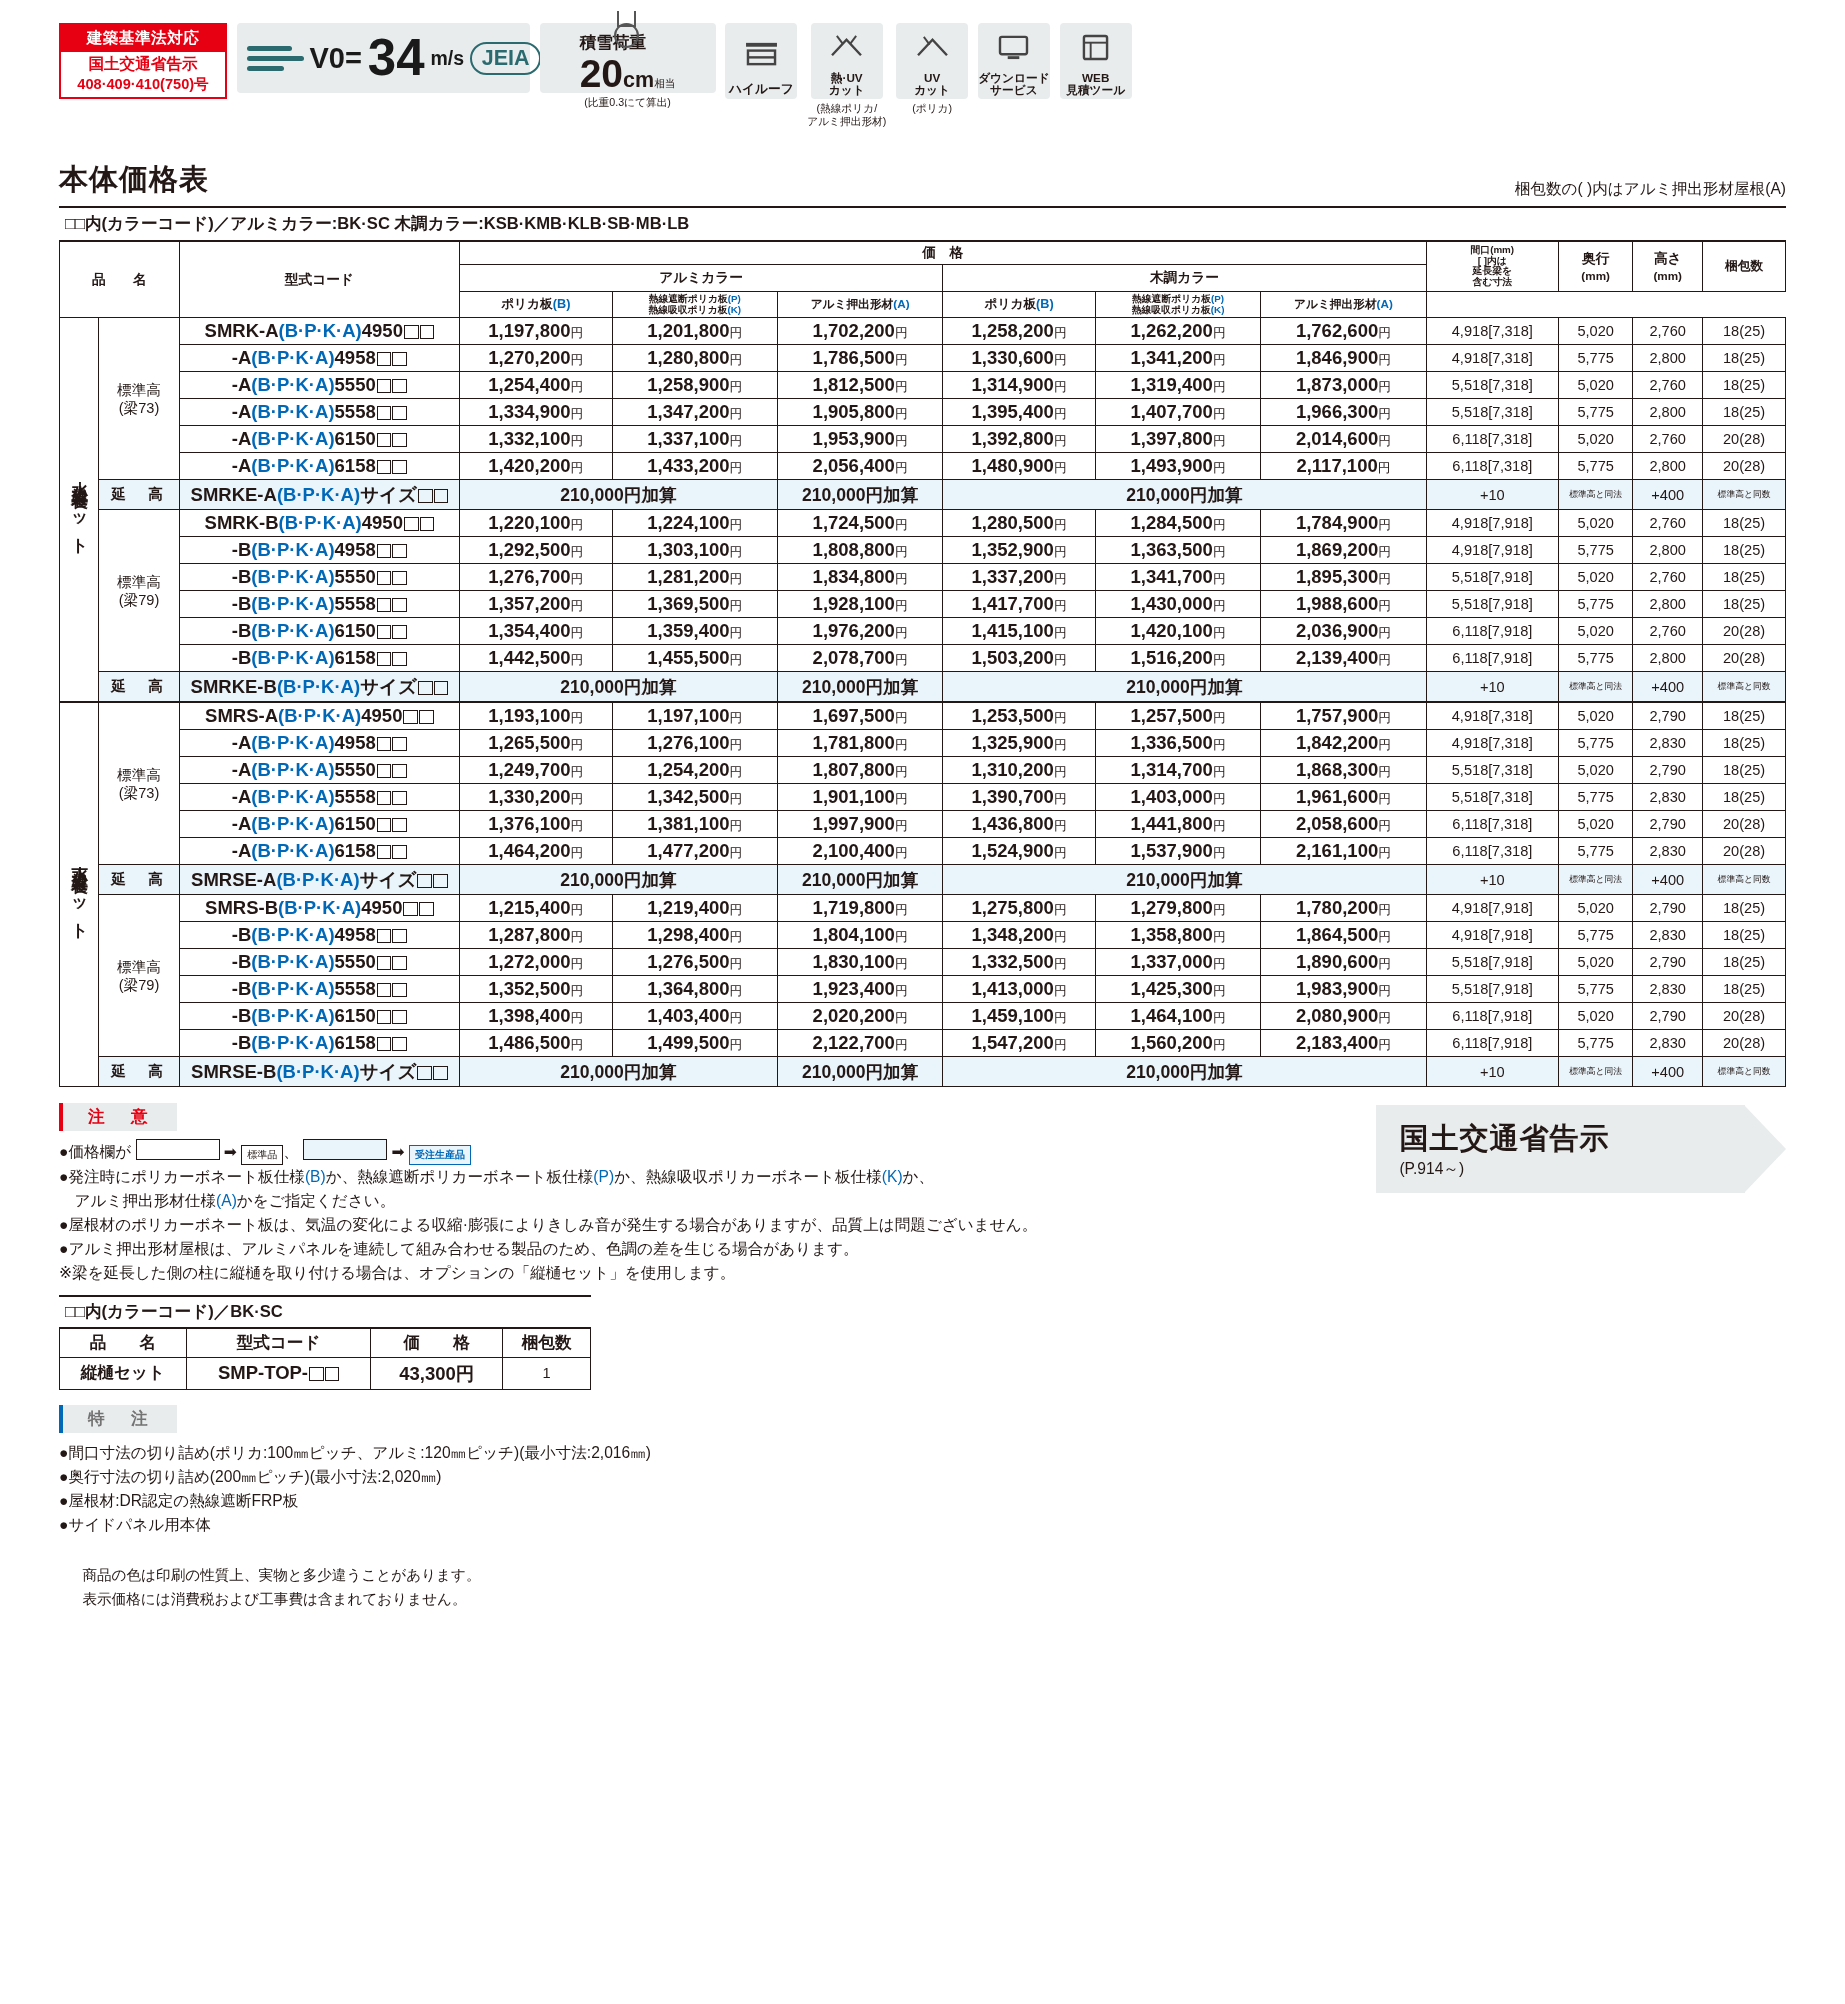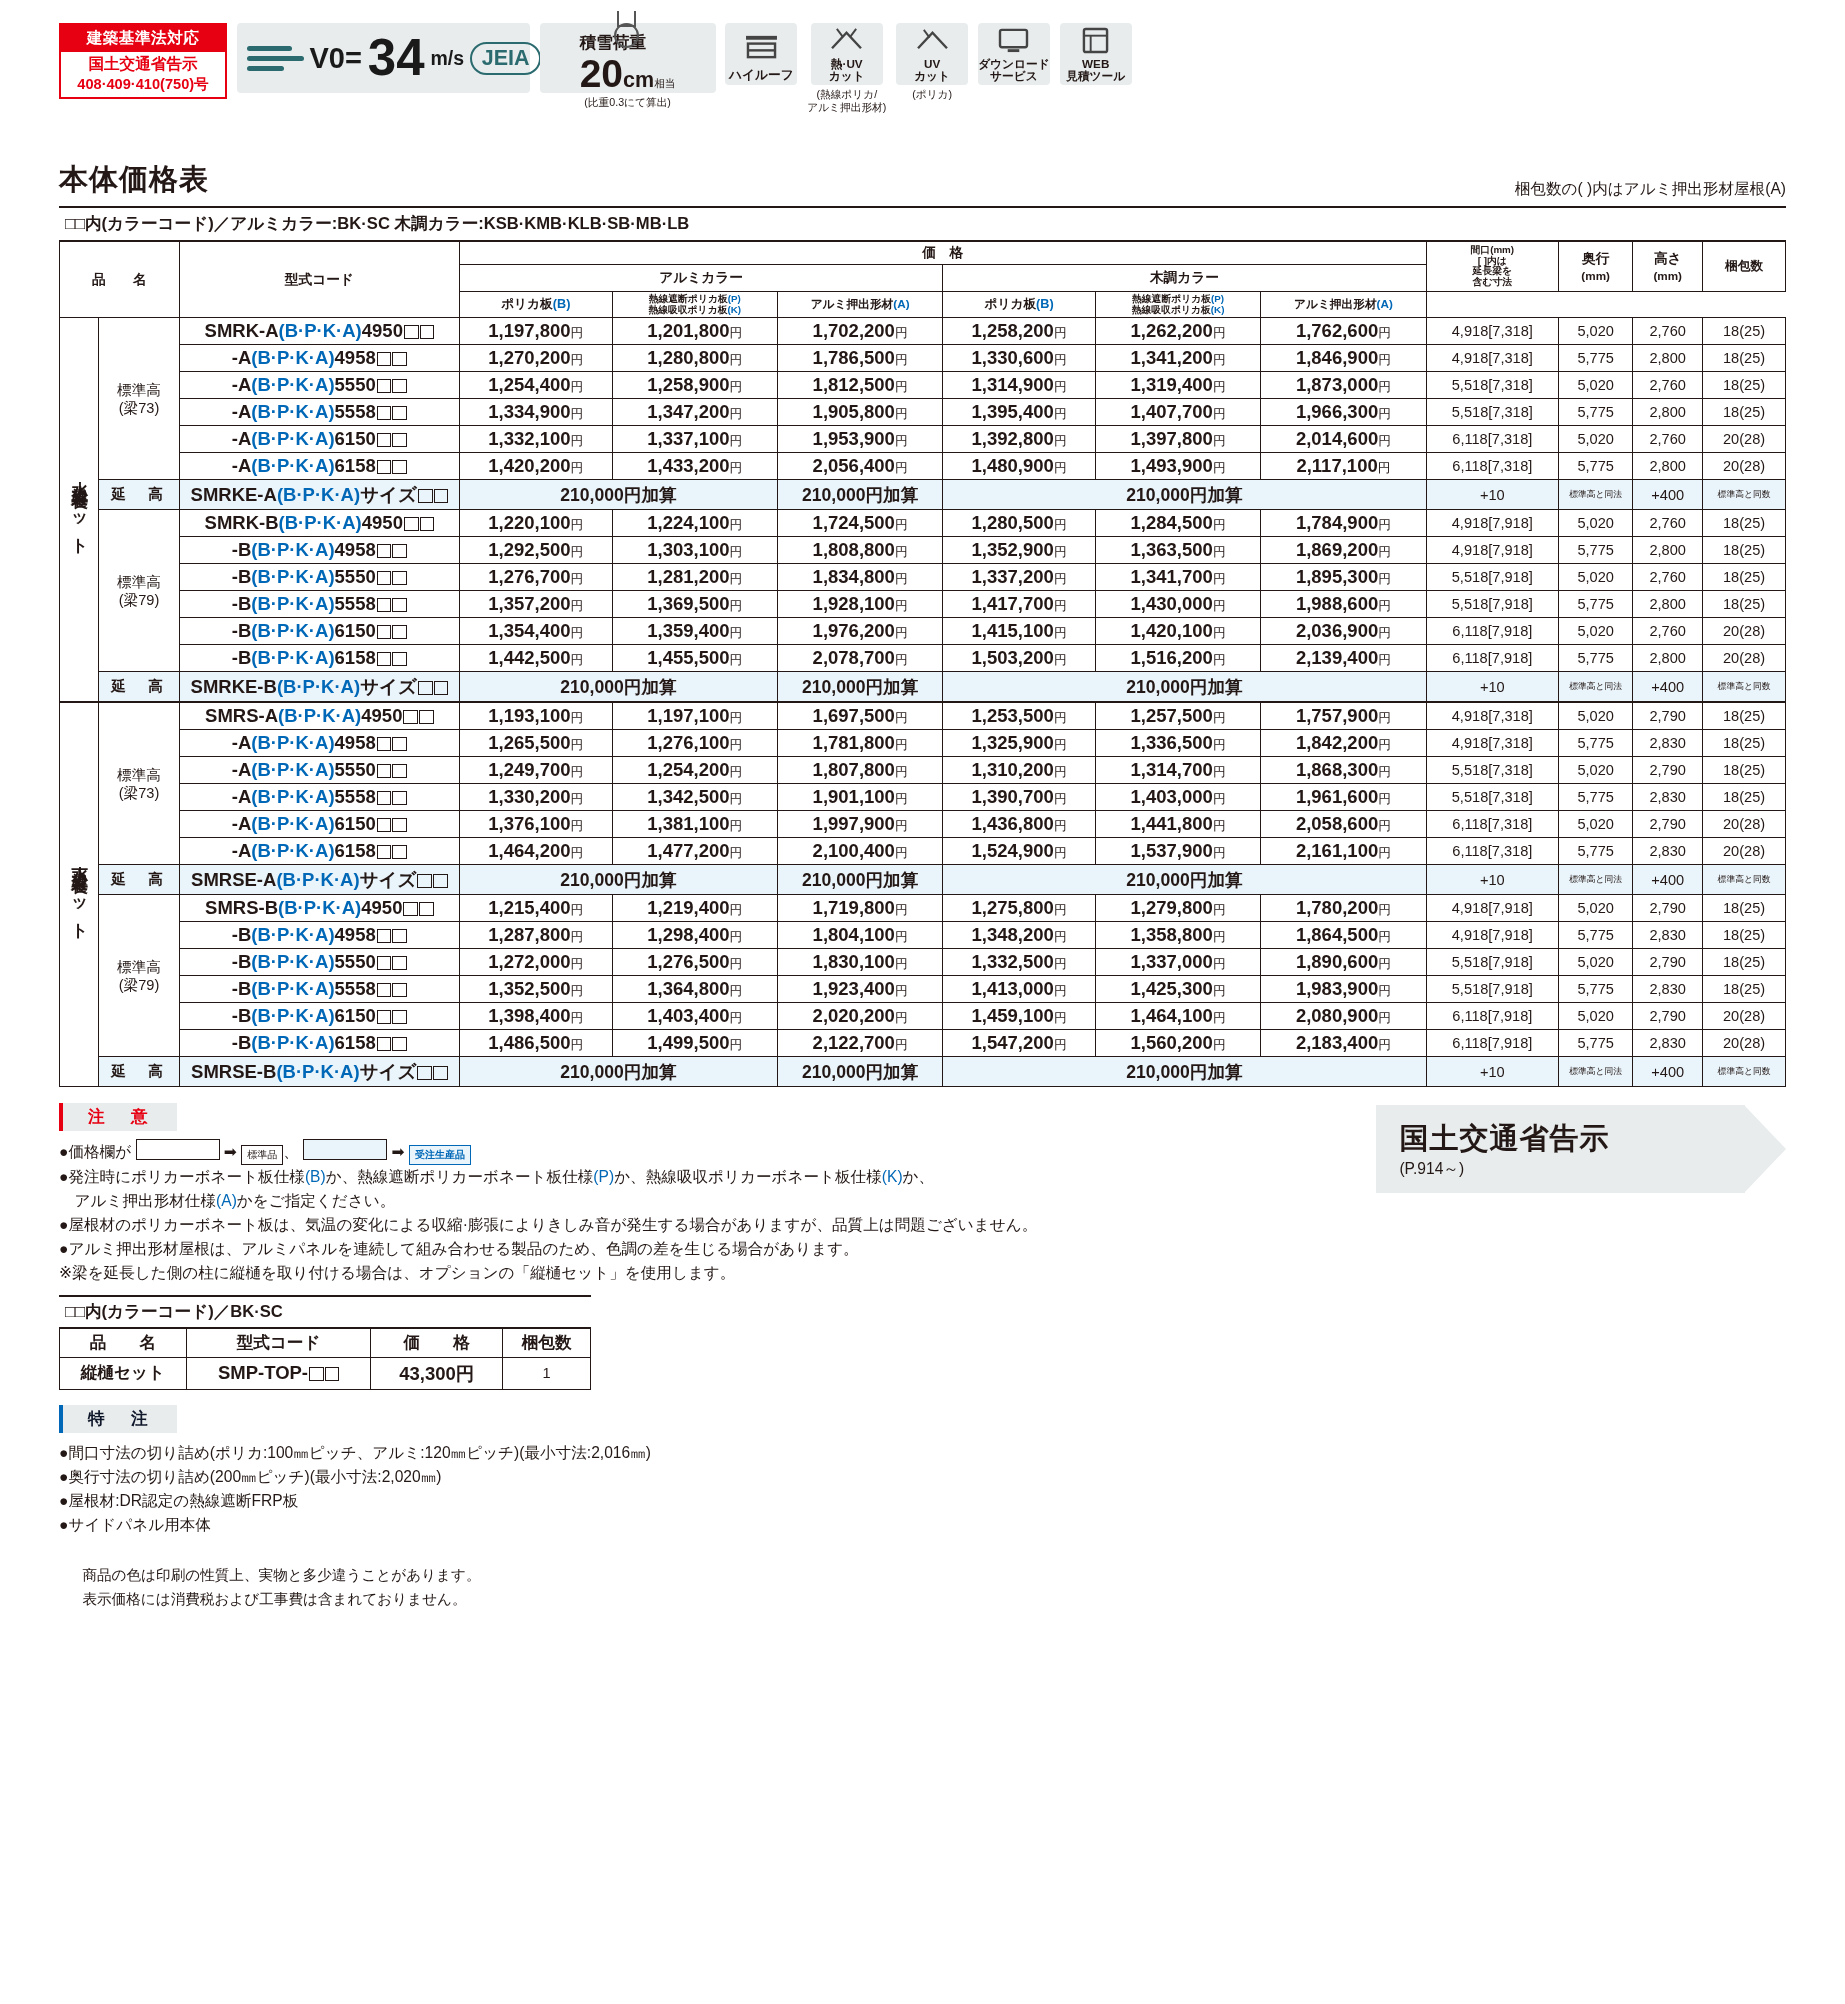--- a/index.html
+++ b/index.html
@@ -35,21 +35,21 @@
 
   .snow-box { background:#e8eced; border-radius:3.9px; width:176px; height:70px; display:flex; align-items:center; gap:5.9px; padding:0 7.8px;flex-direction:column;}
   .snow-ico { width:29px; height:43px; position:relative; }
   .snow-ico .c { width:25px; height:25px; border:2.9px solid #555; border-radius:50%; position:absolute; top:0; left:1px;}
   .snow-ico .b { width:19.5px; height:15.6px; border:2.9px solid #555; border-top:none; position:absolute; bottom:0; left:3.9px;}
   .snow-t1 { font-size:16.6px; font-weight:bold; }
   .snow-n { font-size:39px; font-weight:bold; line-height:1; }
   .snow-cm { font-size:21.5px; font-weight:bold; }
   .snow-s { font-size:10.7px; }
 
-  .sq { width:72px; height:62px; background:#e8eced; border-radius:3.9px; display:flex; flex-direction:column; align-items:center; justify-content:flex-end; padding-bottom:2.9px; }
+  .sq { width:72px; height:76px; background:#e8eced; border-radius:3.9px; display:flex; flex-direction:column; align-items:center; justify-content:flex-end; padding-bottom:2.9px; }
   .sq .glyph { flex:1; display:flex; align-items:center; justify-content:center; }
   .sq .cap { font-size:12.7px; font-weight:bold; line-height:1.05; text-align:center; }
   .sq .cap2 { font-size:11.7px; font-weight:bold; line-height:1.05; text-align:center; }
   .subnote { font-size:10.7px; text-align:center; line-height:1.2; margin-top:2.9px; }
 
   
   .titlerow { display:flex; align-items:flex-end; justify-content:space-between; margin-top:9.8px; }
   .maintitle { font-size:29px; font-weight:bold; letter-spacing:1px; }
   .titleright { font-size:15.6px; }
 
@@ -71,21 +71,21 @@
   .smallnum { font-size:14.6px; white-space:nowrap; }
   .tiny { font-size:9.8px; line-height:1.1; }
   .tiny9 { font-size:8.8px; line-height:1.05; }
   .addrow { background:#eaf4fb; }
   .addcell { font-size:17.6px; font-weight:bold; }
   .ext-label { font-size:14.6px; font-weight:bold; letter-spacing:3.9px; }
   .thickline { border-top:2.9px solid #231815 !important; }
 
   
   .tag { display:inline-block; background:#e8eced; color:#e60012; font-weight:bold; font-size:16.6px; letter-spacing:4.9px; padding:2.9px 25px; border-left:4.9px solid #e60012; margin-top:15.6px;}
-  .tag-blue { color:#0f172a; border-left:4.9px solid #0068b7; }
+  .tag-blue { color:#737373; border-left:4.9px solid #0068b7; }
   .notes { font-size:15.6px; line-height:1.55; margin-top:7.8px; }
   .notes .bullet { display:block; }
   .blue { color:#0068b7; }
   .legendbox { display:inline-block; width:84px; height:21.5px; border:1px solid #231815; background:#fff; vertical-align:-3.9px;}
   .legendbox.bl { background:#eaf4fb; }
   .legendtag { display:inline-block; border:1px solid #231815; padding:1px 5px; font-size:10px; vertical-align:-2px;}
   .legendtag.bl { border-color:#0068b7; color:#0068b7; background:#eaf4fb;font-weight:bold; }
 
   .optbtn { display:flex; align-items:center; width:410px; }
   .optbtn .body { background:#e8eced; padding:13.7px 9.8px 13.7px 23.4px; flex:1; }

